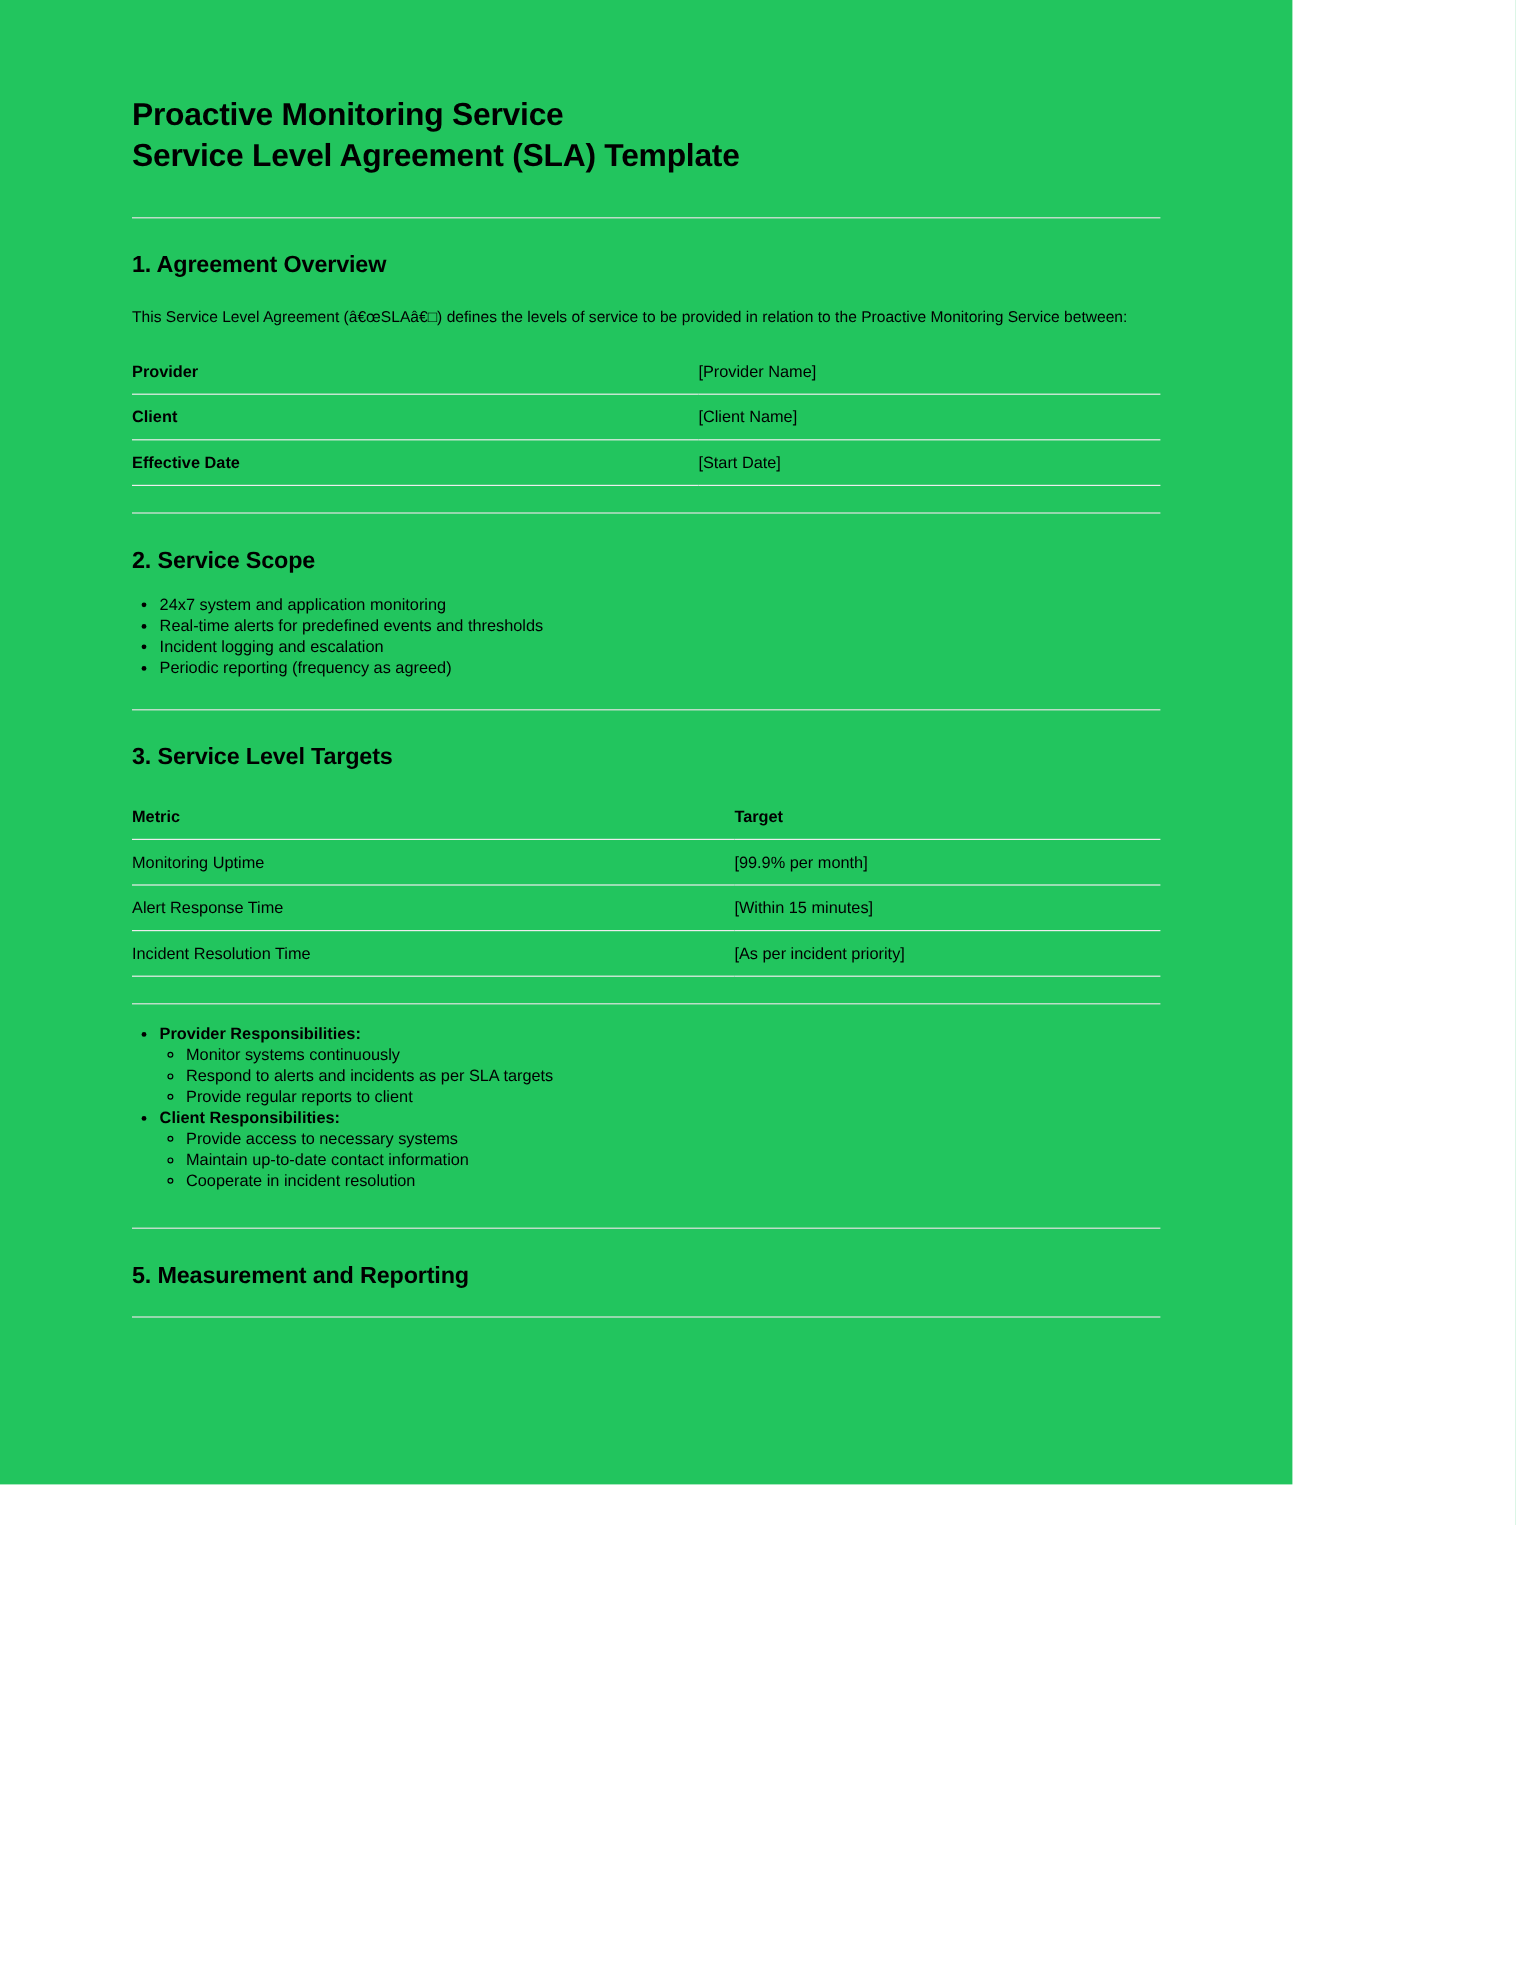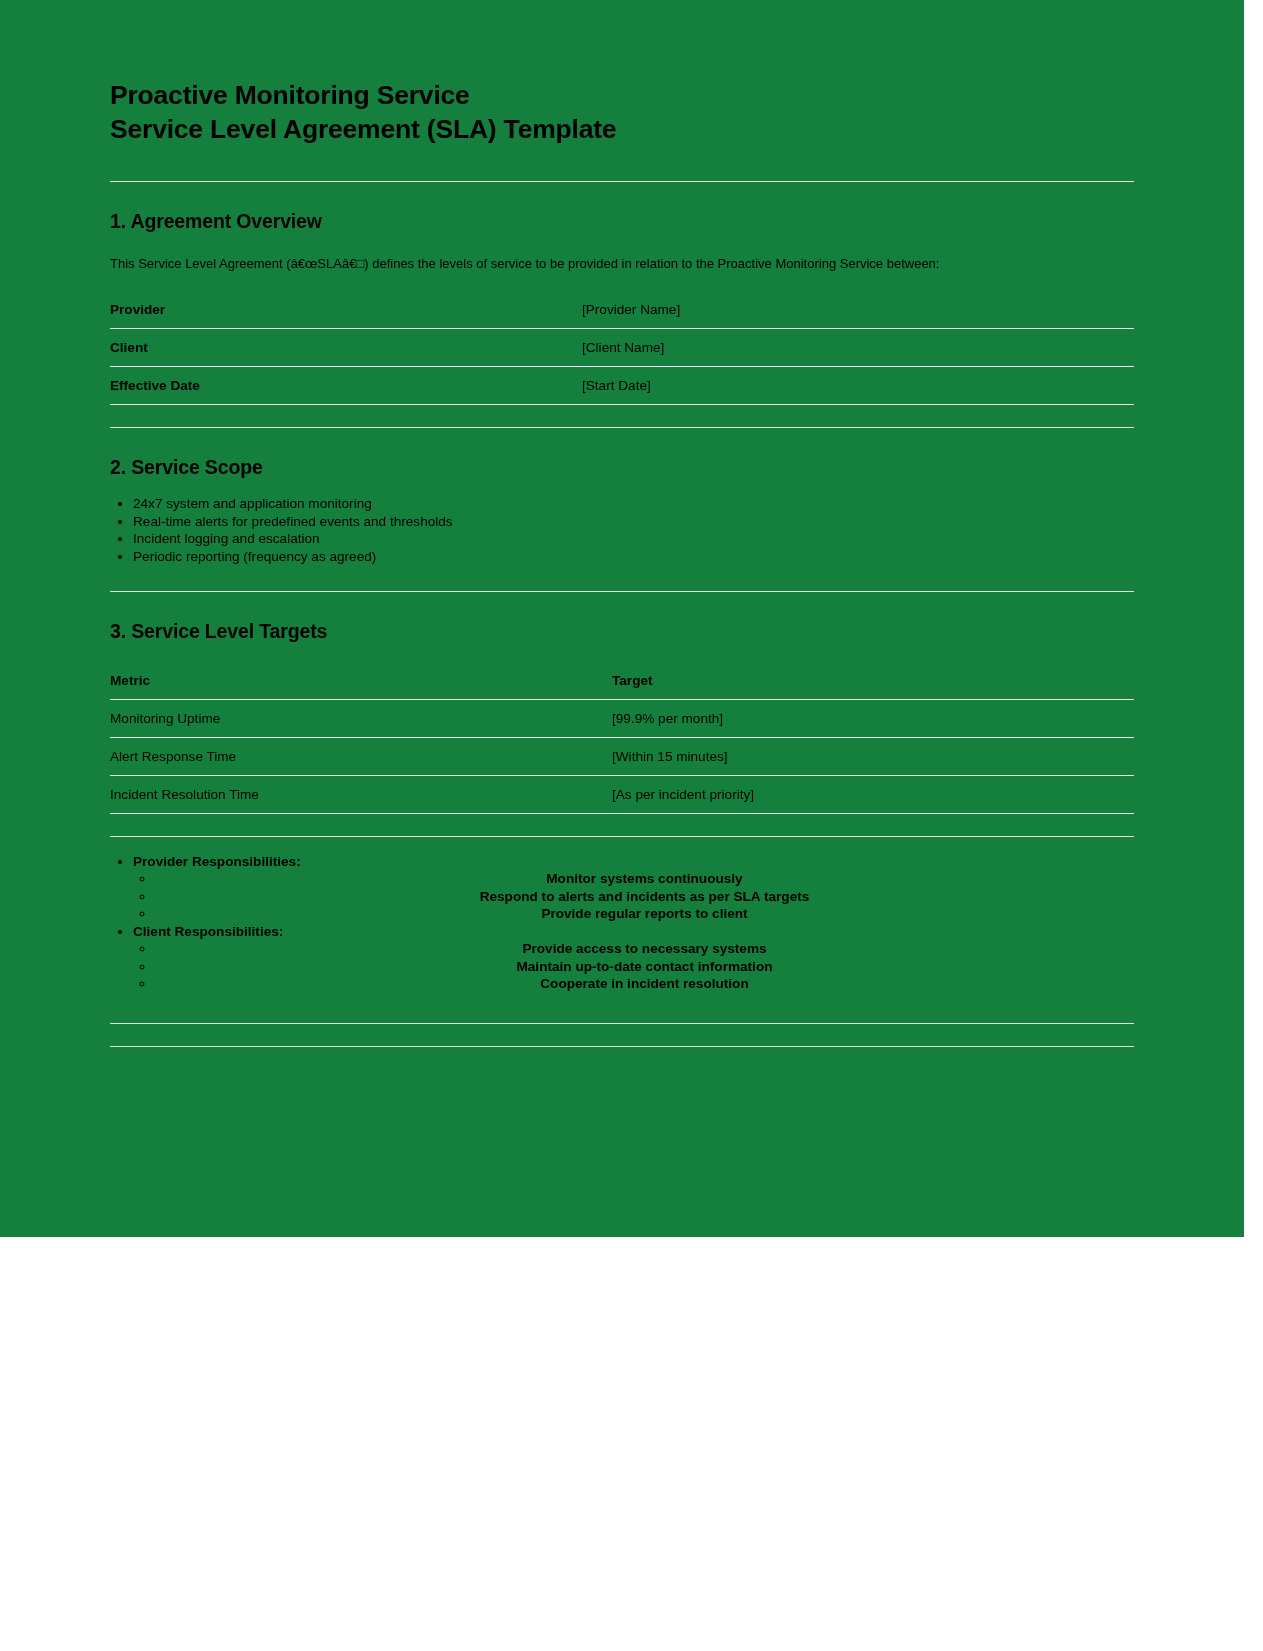--- a/index.html
+++ b/index.html
@@ -12,24 +12,24 @@
     height: 1651px;
     font-family: "Liberation Sans", sans-serif;
     color: #000000;
     overflow: hidden;
   }
   
   #doc-viewport {
     position: absolute;
     top: 0;
     left: 0;
-    width: 1244px;
+    width: 1077px;
     height: 1237px;
     overflow: hidden;
-    background: #15803d;
+    background: #22c55e;
   }
   #doc-page {
     padding: 78px 110px 0 110px;
     box-sizing: border-box;
   }
   .doc-title {
     font-size: 26.5px;
     font-weight: bold;
     line-height: 1.30;
     letter-spacing: -0.2px;
@@ -96,22 +96,21 @@
   ul.bullets > li.group + li.group { }
   li.group > .group-label { font-weight: bold; }
   ul.subbullets {
     margin: 0;
     padding-left: 22px;
     list-style-type: circle;
     font-weight: normal;
   }
   ul.subbullets > li {
     line-height: 1.29;
-    font-weight: bold;
-    text-align: center;
+    font-weight: normal;
   }
   .section-gap { height: 26px; }
   .section-gap-sm { height: 22px; }
   .section-gap-lg { height: 30px; }
 </style>
 </head>
 <body>
 
 <div id="doc-viewport">
   <div id="doc-page">
@@ -207,19 +206,20 @@
             <li>Cooperate in incident resolution</li>
           </ul>
         </li>
       </ul>
       <div class="section-gap-lg"></div>
     </div>
 
     <hr class="rule">
 
     <div class="section">
+      <h2 class="section-heading">5. Measurement and Reporting</h2>
       <div class="section-gap-sm"></div>
     </div>
 
     <hr class="rule">
 
   </div>
 </div>
 
 </body></html>

